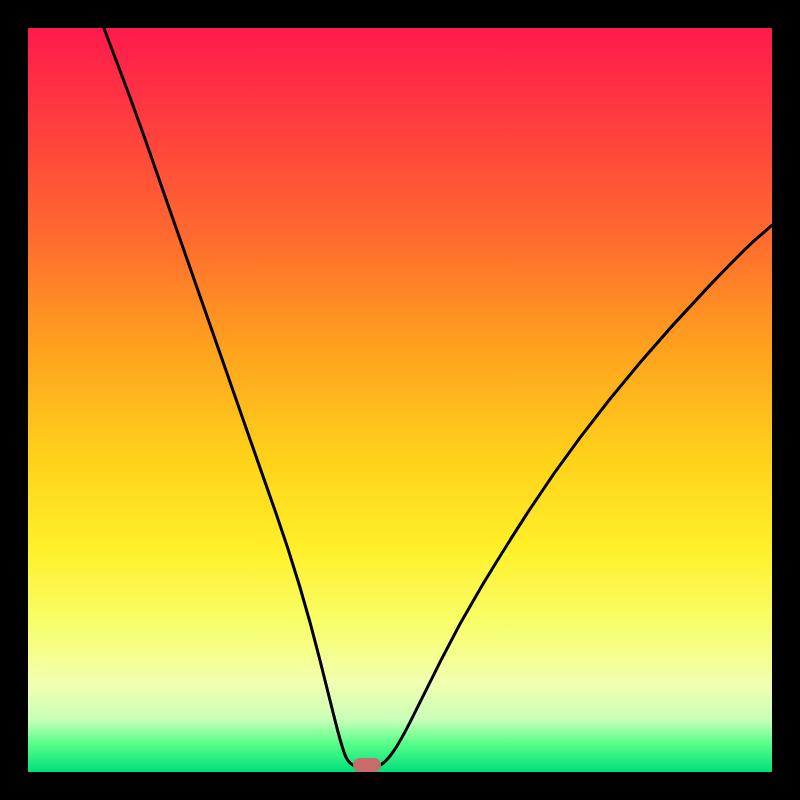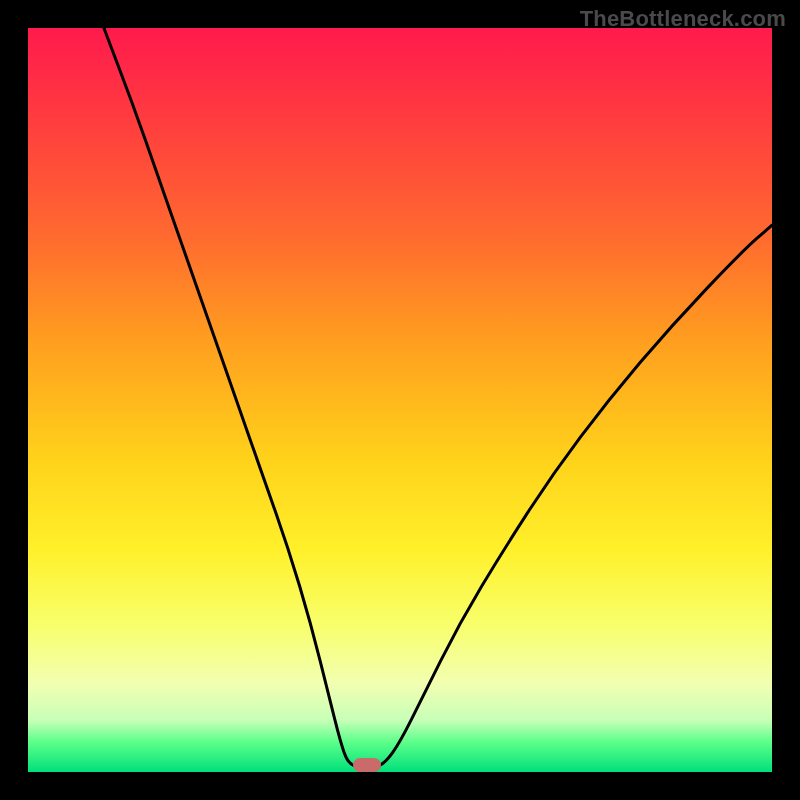--- a/index.html
+++ b/index.html
@@ -64,21 +64,20 @@
     border-radius: 7px;
     background: #c96b6b;
     transform: translate(-50%, -50%);
   }
 </style>
 </head>
 <body>
 
 <div class="frame">
 
-  <div class="watermark">TheBottleneck.com</div>
 
   <div class="plot-area">
 
     <svg class="curve" viewBox="0 0 744 744" preserveAspectRatio="none">
       <path id="curve-path" d="M 75.9 0.0 Q 75.9 0.0 90.0 37.2 Q 104.2 74.4 117.2 111.6 Q 130.2 148.8 143.2 186.0 Q 156.2 223.2 169.3 260.4 Q 182.3 297.6 195.3 334.8 Q 208.3 372.0 221.3 409.2 Q 234.4 446.4 247.4 483.6 Q 260.4 520.8 271.6 558.0 Q 282.7 595.2 292.0 632.4 Q 301.3 669.6 306.9 691.9 Q 312.5 714.2 316.2 724.7 Q 319.9 735.1 325.5 737.3 Q 331.1 739.5 338.5 739.5 Q 346.0 739.5 351.5 737.3 Q 357.1 735.1 364.6 724.7 Q 372.0 714.2 383.2 691.9 Q 394.3 669.6 412.9 632.4 Q 431.5 595.2 453.8 558.0 Q 476.2 520.8 500.3 483.6 Q 524.5 446.4 552.4 409.2 Q 580.3 372.0 611.9 334.8 Q 643.6 297.6 678.9 260.4 Q 714.2 223.2 729.1 210.2 T 744.0 197.2" fill="none" stroke="#000" stroke-width="3" stroke-linecap="round"></path>
     </svg>
 
     <div class="marker" id="min-marker" style="left: 338.52px; top: 737.304px;"></div>
   </div>
 </div>

